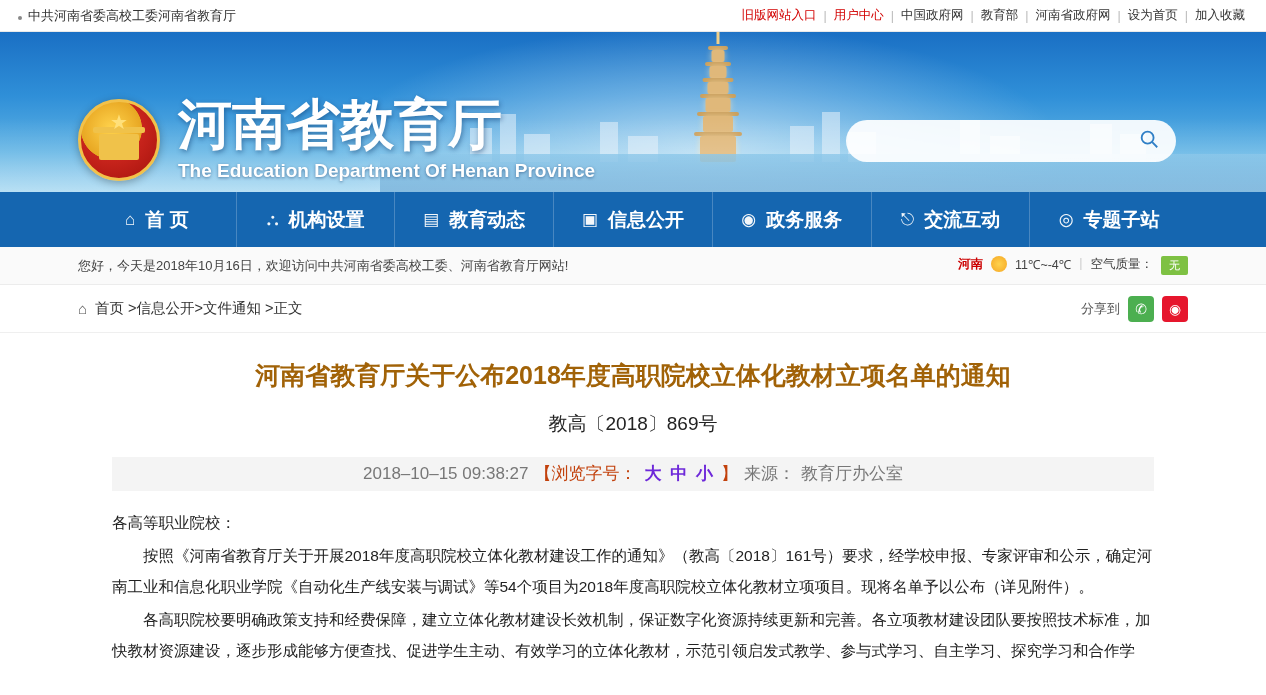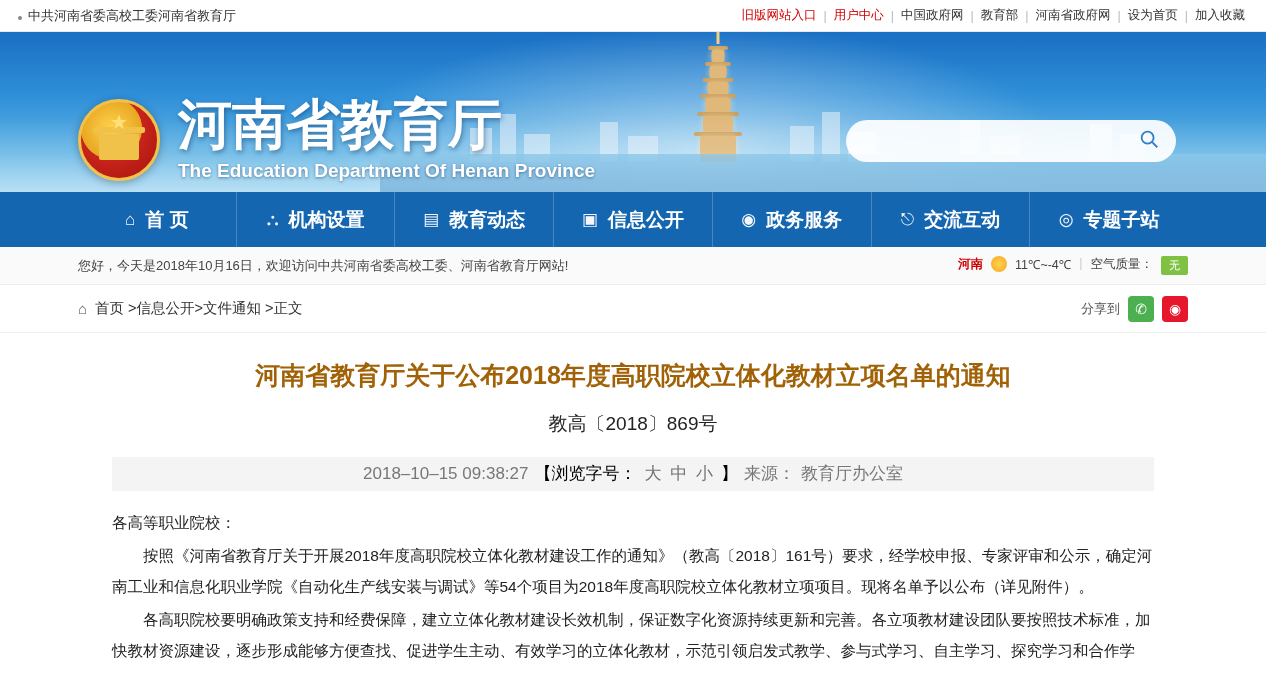--- a/index.html
+++ b/index.html
@@ -208,22 +208,22 @@
     margin-top: 18px;
   }
   .meta-bar {
     margin-top: 20px;
     height: 34px;
     background: #f4f4f4;
     display: flex; align-items: center; justify-content: center;
     font-size: 17px; color: #777;
     gap: 6px;
   }
-  .meta-bar .fs-label { color: #000000; }
-  .meta-bar .fs-sizes { color: #737373; font-weight: normal; text-align: center; }
+  .meta-bar .fs-label { color: #c2410c; }
+  .meta-bar .fs-sizes { color: #6d28d9; font-weight: bold; text-align: center; }
   .meta-bar .fs-sizes span { margin: 0 2px; cursor: pointer; }
   .art-body {
     margin-top: 16px;
     font-size: 15.5px;
     color: #222;
     line-height: 2.0;
     font-family: "Liberation Sans", sans-serif;
   }
   .art-body p { margin: 0 0 2px 0; }
   .art-body p.indent { text-indent: 2em; }

